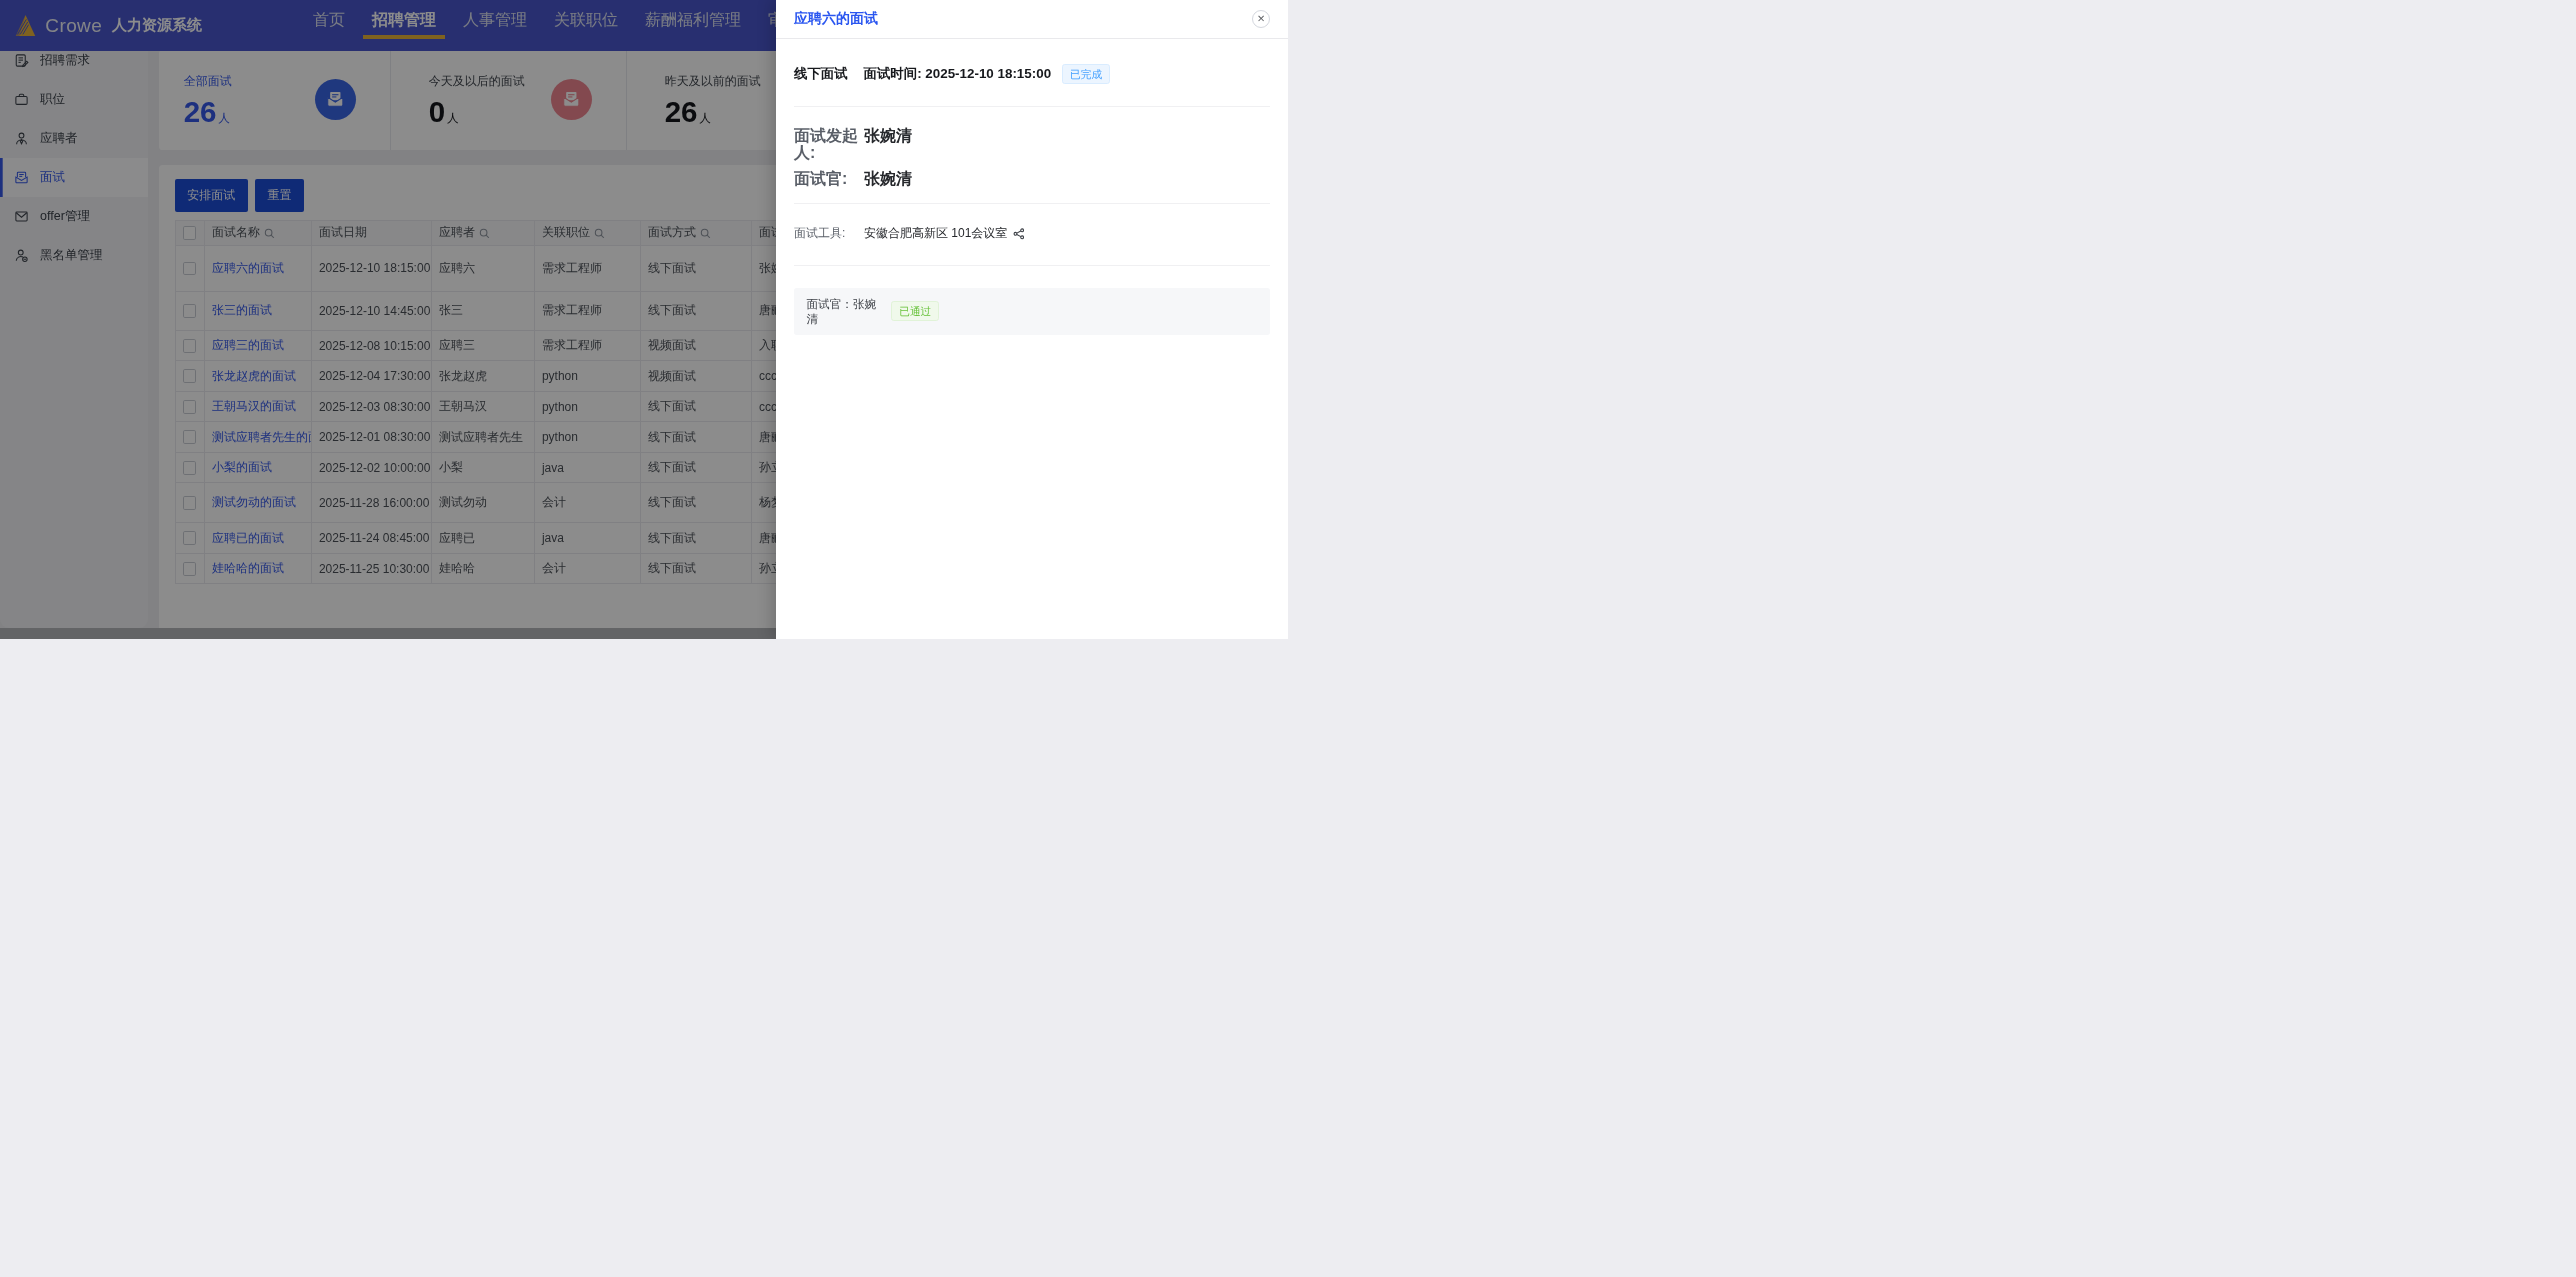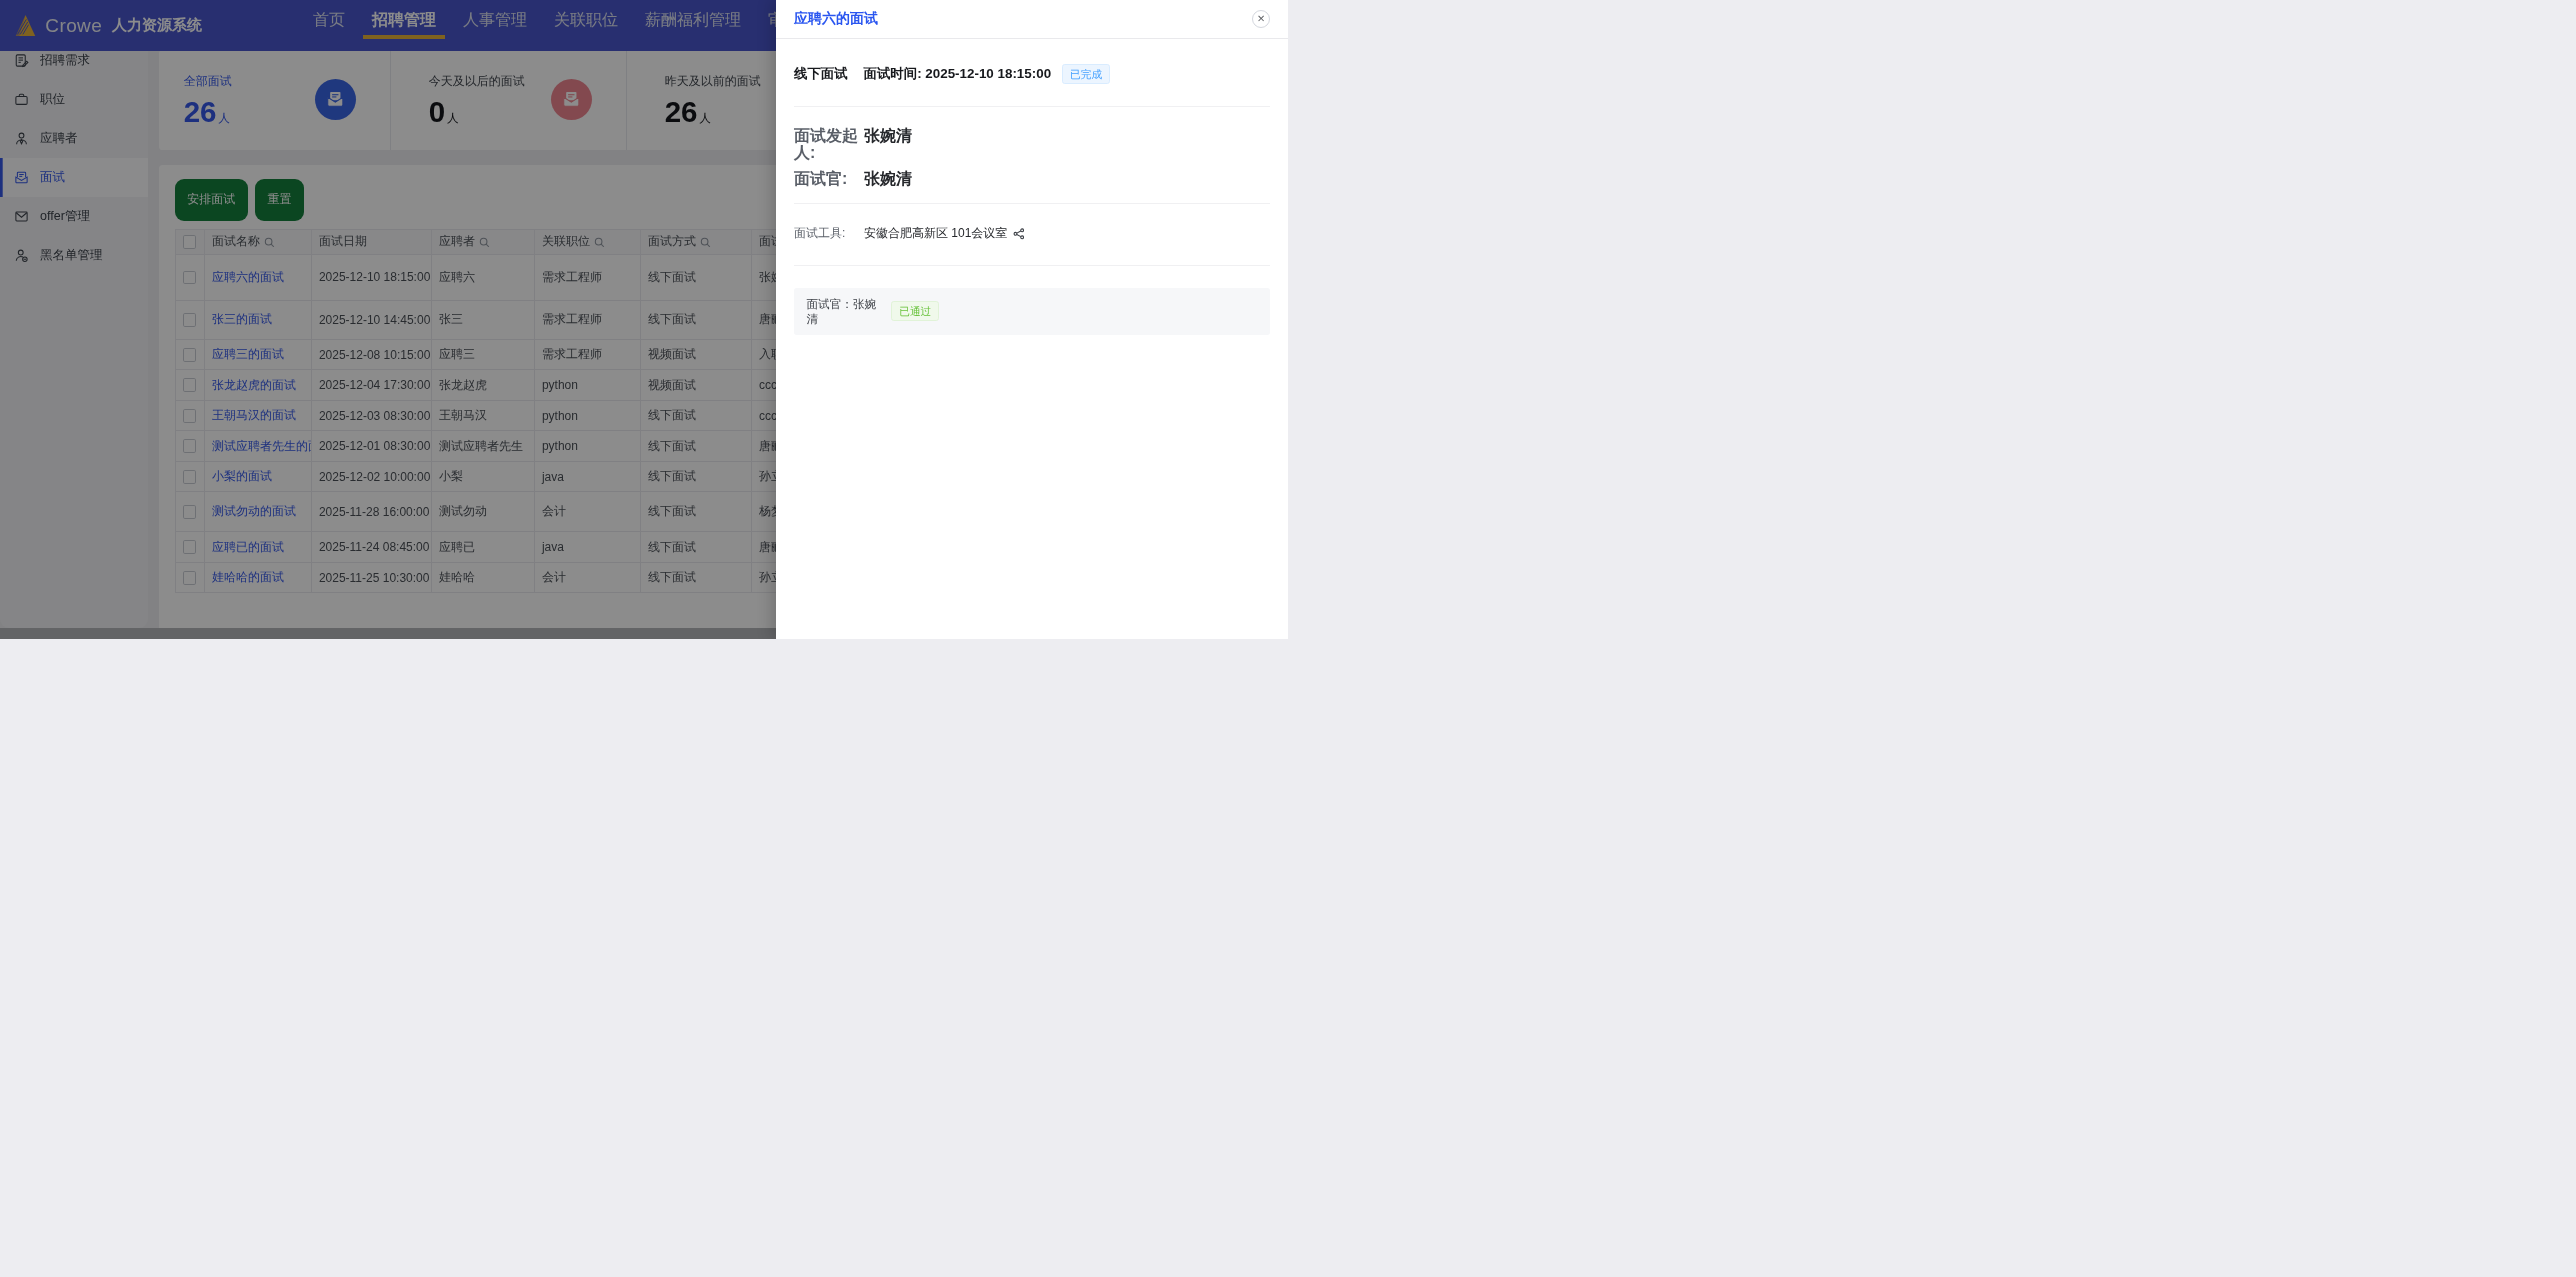--- a/index.html
+++ b/index.html
@@ -34,21 +34,21 @@
   .stat-col.c3{flex:1;padding-left:38px;}
   .stat-col.c1,.stat-col.c2{border-right:0.9px solid #e8e9ee;}
   .stat-label{font-size:12px;color:#40464e;margin-bottom:6.3px;}
   .stat-col.accent .stat-label,.stat-col.accent .stat-value{color:#3558e8;}
   .stat-value{font-size:29.5px;font-weight:bold;color:#15171c;line-height:1;}
   .stat-unit{font-size:11.6px;font-weight:normal;margin-left:1.8px;}
   .stat-circle{width:41px;height:41px;border-radius:50%;flex:none;display:flex;align-items:center;justify-content:center;}
 
   .table-card{margin-top:15px;background:#ffffff;border-radius:3.6px;padding:14.3px 16px 54px;min-height:376px;box-sizing:border-box;}
   .btn-row{display:flex;gap:7.2px;}
-  .btn{height:42px;padding:0 12.5px;background:#15803d;color:#ffffff;border:none;border-radius:9px;font-size:12px;font-family:inherit;cursor:pointer;}
+  .btn{height:33px;padding:0 12.5px;background:#1d4ed8;color:#ffffff;border:none;border-radius:2px;font-size:12px;font-family:inherit;cursor:pointer;}
   table.grid{margin-top:8px;border-collapse:collapse;table-layout:fixed;width:736px;background:#fff;}
   table.grid th,table.grid td{border:0.9px solid #e9eaee;padding:0 7.2px;font-size:12px;text-align:left;font-weight:normal;overflow:hidden;white-space:nowrap;}
   table.grid th{height:24px;background:#f7f8fa;color:#4c5158;}
   table.grid td{color:#4c5158;height:29.5px;}
   table.grid tr.h50 td{height:45px;}
   table.grid tr.h42 td{height:38px;}
   table.grid tr.h44 td{height:39px;}
   .th-inner{display:flex;align-items:center;gap:4.5px;}
   .cell-link{color:#3558e8;cursor:pointer;}
   .cbx{width:11.6px;height:11.6px;border:0.9px solid #c8ccd4;border-radius:1.8px;background:rgba(255,255,255,.95);cursor:pointer;}

